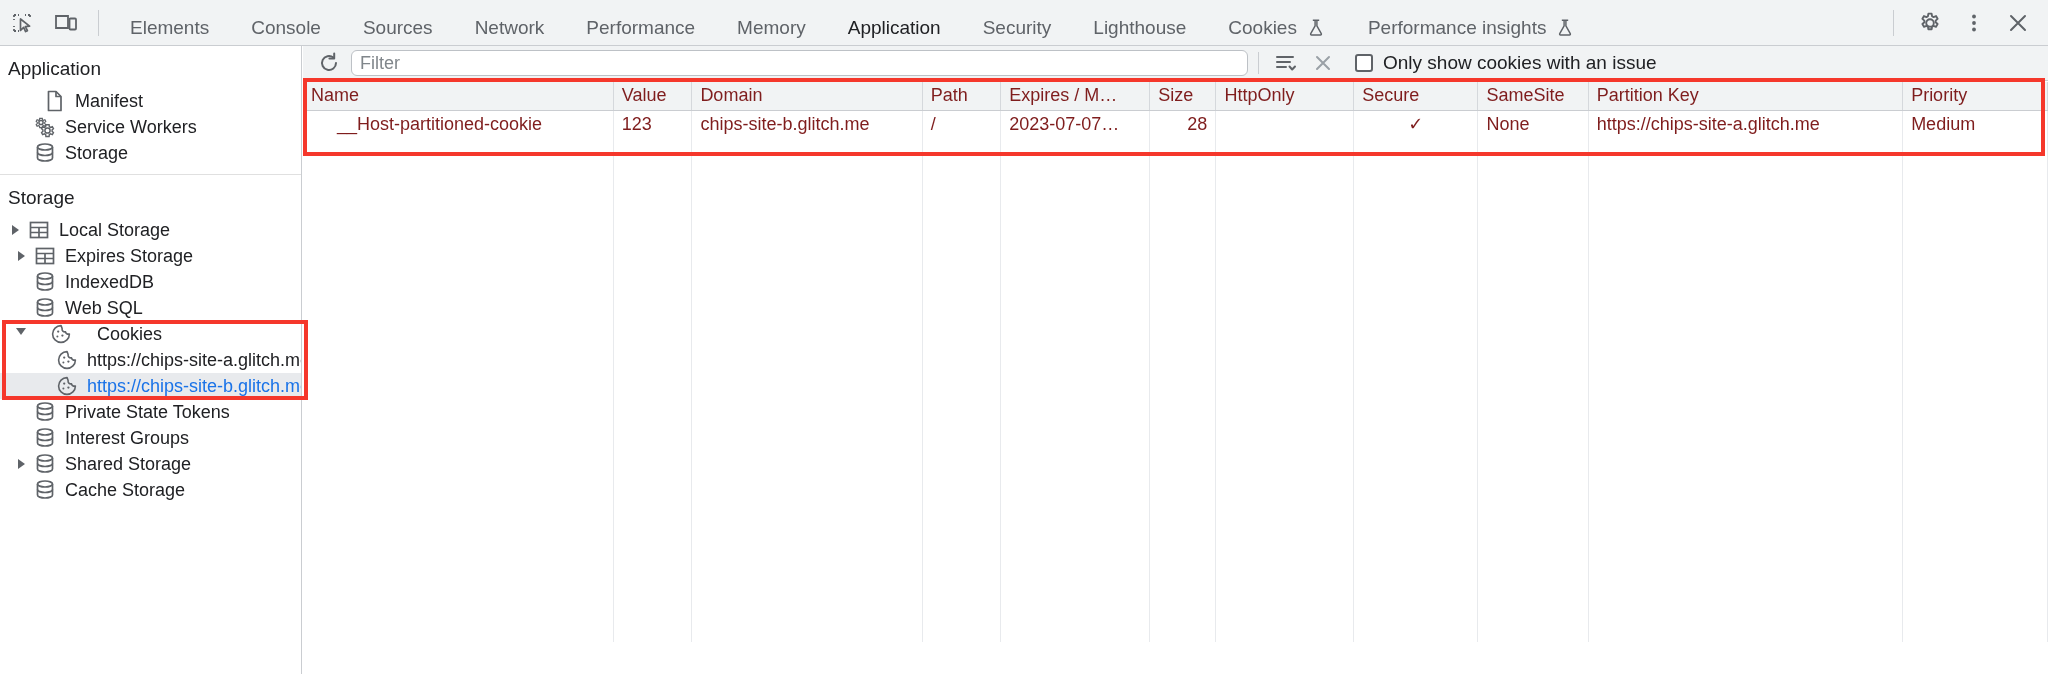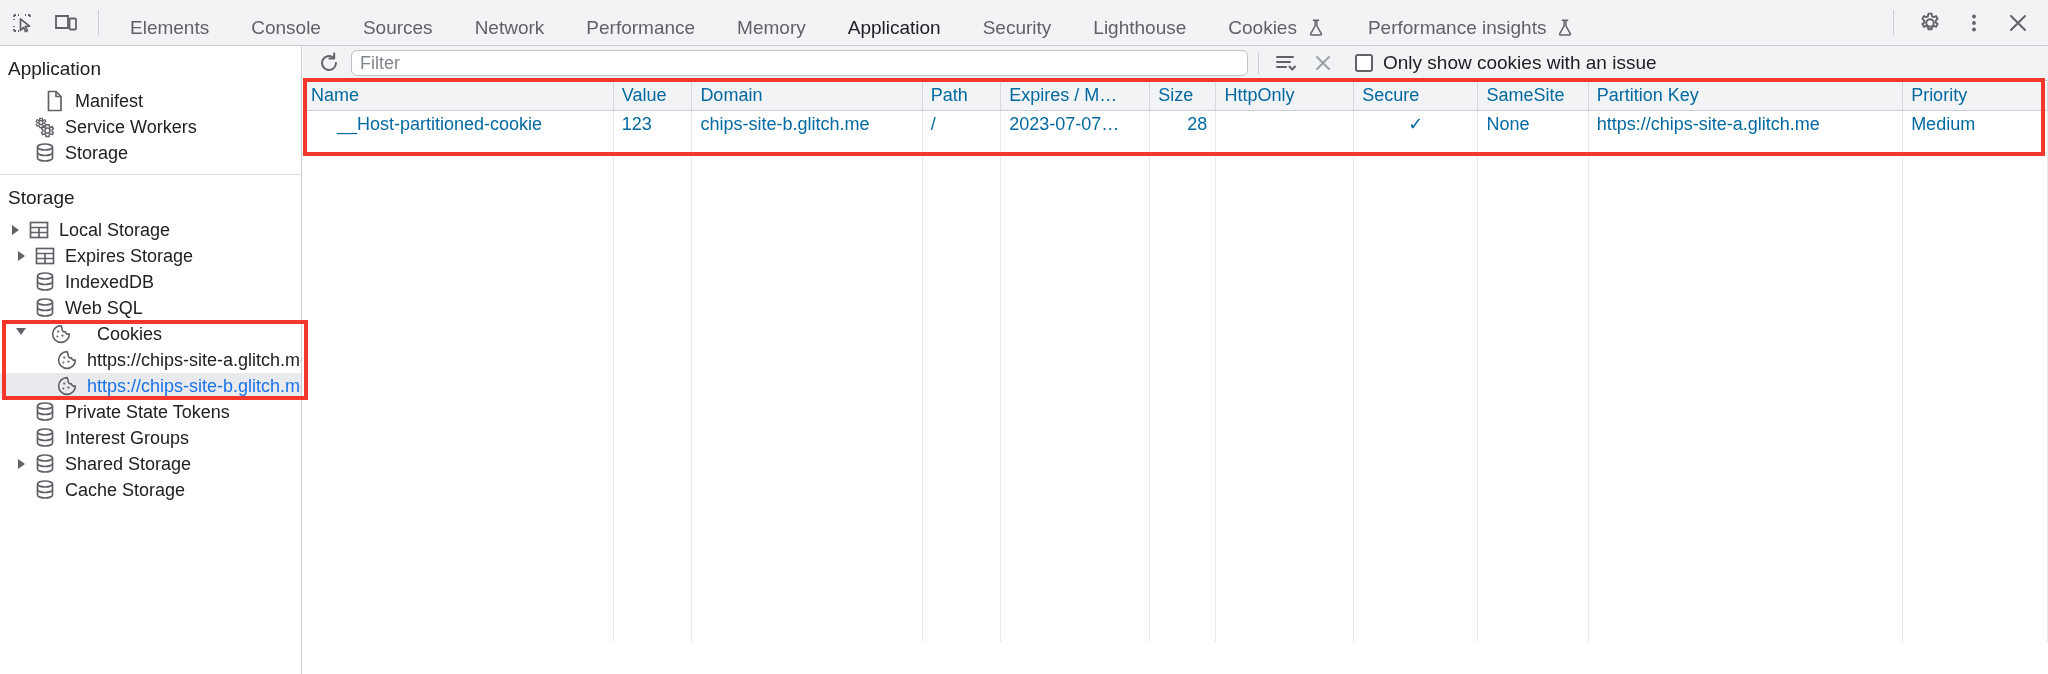--- a/index.html
+++ b/index.html
@@ -131,21 +131,21 @@
   }
   .fb-check-label { font-size: 19px; color: #202124; white-space: nowrap; }
 
   
   .tablewrap { position: absolute; left:0; right:0; top:36px; bottom:0; overflow:hidden; }
   table.cookies {
     border-collapse: collapse;
     table-layout: fixed;
     width: 1745px;
     font-size: 18px;
-    color: #0369a1;
+    color: #7f1d1d;
   }
   table.cookies th {
     background: #f1f3f4;
     font-weight: normal;
     text-align: left;
     height: 28px;
     padding: 0 8px;
     border-right: 1px solid #d5d8dc;
     border-bottom: 1px solid #cacdd1;
     white-space: nowrap;

